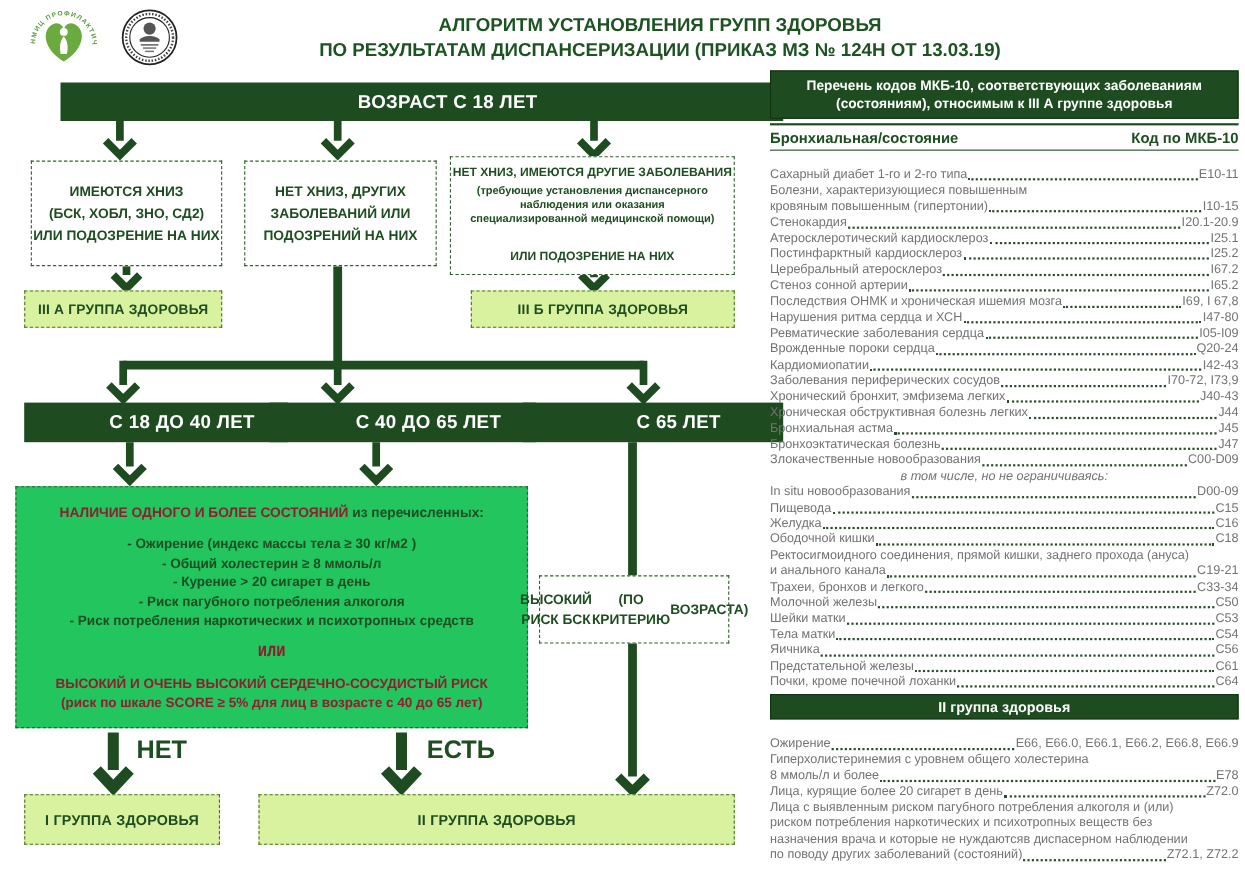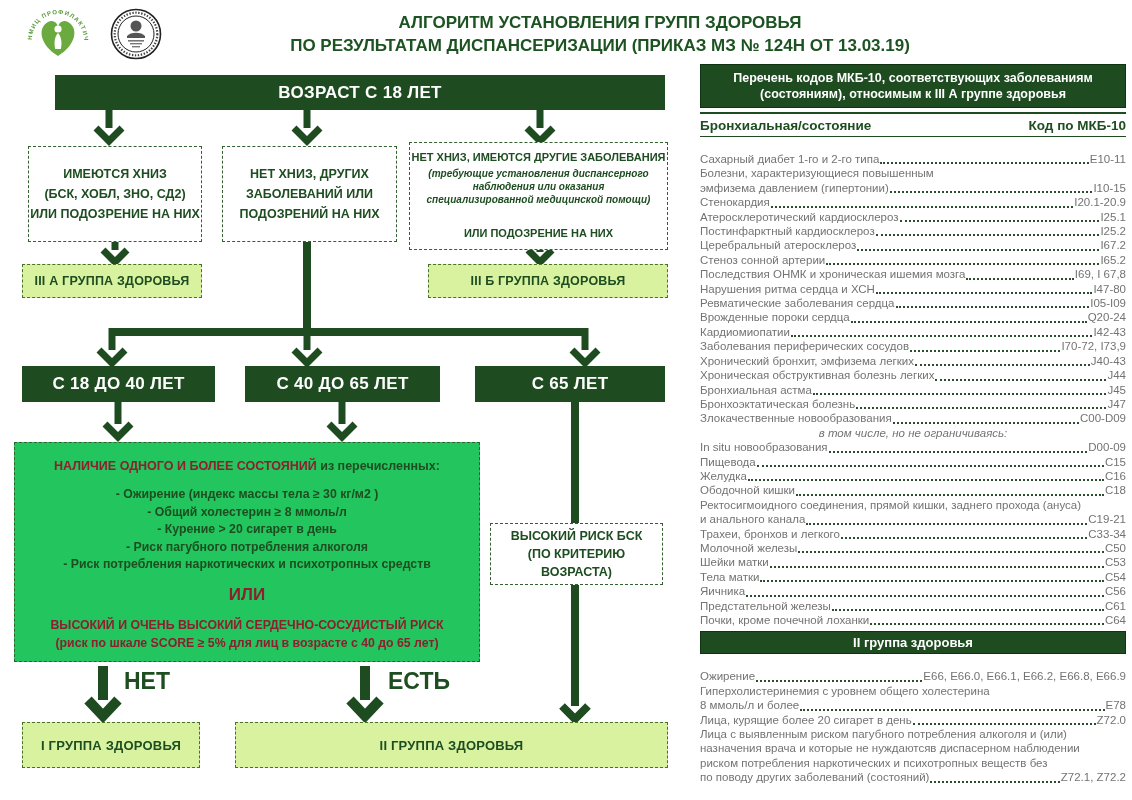--- a/index.html
+++ b/index.html
@@ -5,39 +5,39 @@
   html,body{margin:0;padding:0;background:#ffffff;}
   .page{position:relative;width:1132px;height:800px;background:#ffffff;overflow:hidden;
         font-family:"Liberation Sans", sans-serif;color:#1d4d20;}
   
   .title{position:absolute;left:180px;top:11px;width:840px;text-align:center;
          font-weight:bold;font-size:17px;line-height:23px;color:#1d5322;}
   .logo{position:absolute;}
   
   .connectors{position:absolute;left:0;top:0;}
   .gbar{position:absolute;background:#1e4c20;color:#ffffff;font-weight:bold;
-        display:flex;align-items:center;justify-content:center;font-size:17px;letter-spacing:.3px;}
+        display:flex;align-items:center;justify-content:center;font-size:17px;letter-spacing:.3px;padding-left:47px;}
   .dbox{position:absolute;border:1.6px dashed #33602f;background:#ffffff;color:#1d4d20;
         font-weight:bold;text-align:center;display:flex;flex-direction:column;
         justify-content:center;box-sizing:border-box;}
   .dbox .l{font-size:12.5px;line-height:20px;}
   .dbox .s1{font-size:11px;line-height:15px;margin-bottom:2px;}
-  .dbox .s2{font-size:10px;line-height:13px;color:#1d4d20;padding:0 8px;margin-bottom:20px;font-style:italic;}
+  .dbox .s2{font-size:10px;line-height:13px;color:#1d4d20;padding:0 8px;margin-bottom:20px;}
   .chip{position:absolute;background:#d9f2a0;border:1.6px dashed #4a702f;color:#1d4d20;
         font-weight:bold;display:flex;align-items:center;justify-content:center;
         font-size:12.5px;box-sizing:border-box;letter-spacing:.2px;}
   .riskbox{position:absolute;border:1.6px dashed #33602f;background:#22c55e;
            box-sizing:border-box;padding:16px 18px 10px 18px;text-align:center;}
   .risk-head{font-size:12.5px;font-weight:bold;margin-bottom:13px;}
   .red{color:#8e1f2e;}
   .risk-item{font-size:12.3px;font-weight:bold;line-height:17.5px;color:#1d4d20;}
-  .risk-or{font-size:17px;font-weight:bold;color:#8e1f2e;margin:11px 0;}
+  .risk-or{font-size:14px;font-weight:bold;color:#8e1f2e;margin:11px 0;font-family:Liberation Mono, monospace;}
   .risk-cvd{font-size:12.3px;font-weight:bold;color:#8e1f2e;line-height:18px;}
   .bskbox{position:absolute;border:1.6px dashed #33602f;background:#ffffff;color:#1d4d20;
-          font-weight:bold;font-size:12.5px;line-height:18px;display:flex;flex-direction:column;
+          font-weight:bold;font-size:12.5px;line-height:18px;display:flex;flex-direction:row;
           align-items:center;justify-content:center;box-sizing:border-box;text-align:center;}
   .yn{position:absolute;font-size:23px;font-weight:bold;color:#1d4d20;}
   
   .panel{position:absolute;left:700px;top:64px;width:426px;}
   .panel-header{background:#1e4c20;border:1px solid #103312;color:#ffffff;font-weight:bold;
                 font-size:12.5px;line-height:16px;text-align:center;padding:5px 6px;}
   .rule-thick{border-top:2px solid #1e4c20;margin-top:4px;}
   .cols{display:flex;justify-content:space-between;font-weight:bold;font-size:13.5px;
         color:#1d4d20;padding:4px 0 3px 0;}
   .rule-thin{border-top:1.2px solid #1e4c20;}
@@ -171,21 +171,21 @@
     </div>
     <div class="rule-thin"></div>
     <div class="mkb" id="mkb-list-1">
         <div class="mkb-row">
           <span class="mkb-name">Сахарный диабет 1-го и 2-го типа</span>
           <span class="mkb-dots"></span>
           <span class="mkb-code">E10-11</span>
         </div>
         <div class="mkb-pre">Болезни, характеризующиеся повышенным</div>
         <div class="mkb-row">
-          <span class="mkb-name">эмфизема давлением (гипертонии)</span>
+          <span class="mkb-name">кровяным повышенным (гипертонии)</span>
           <span class="mkb-dots"></span>
           <span class="mkb-code">I10-15</span>
         </div>
         <div class="mkb-row">
           <span class="mkb-name">Стенокардия</span>
           <span class="mkb-dots"></span>
           <span class="mkb-code">I20.1-20.9</span>
         </div>
         <div class="mkb-row">
           <span class="mkb-name">Атеросклеротический кардиосклероз</span>
@@ -337,22 +337,22 @@
           <span class="mkb-name">8 ммоль/л и более</span>
           <span class="mkb-dots"></span>
           <span class="mkb-code">E78</span>
         </div>
         <div class="mkb-row">
           <span class="mkb-name">Лица, курящие более 20 сигарет в день</span>
           <span class="mkb-dots"></span>
           <span class="mkb-code">Z72.0</span>
         </div>
         <div class="mkb-pre">Лица с выявленным риском пагубного потребления алкоголя и (или)</div>
+        <div class="mkb-pre">риском потребления наркотических и психотропных веществ без</div>
         <div class="mkb-pre">назначения врача и которые не нуждаютсяв диспасерном наблюдении</div>
-        <div class="mkb-pre">риском потребления наркотических и психотропных веществ без</div>
         <div class="mkb-row">
           <span class="mkb-name">по поводу других заболеваний (состояний)</span>
           <span class="mkb-dots"></span>
           <span class="mkb-code">Z72.1, Z72.2</span>
         </div>
       </div>
   </div>
 
 </div>
 

